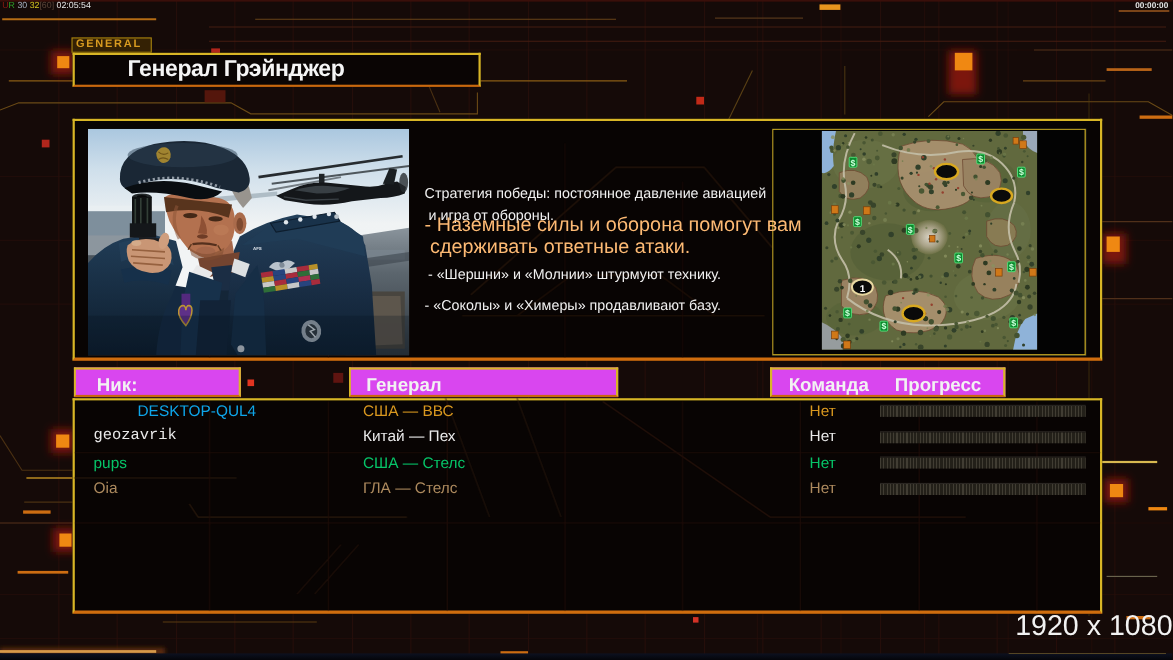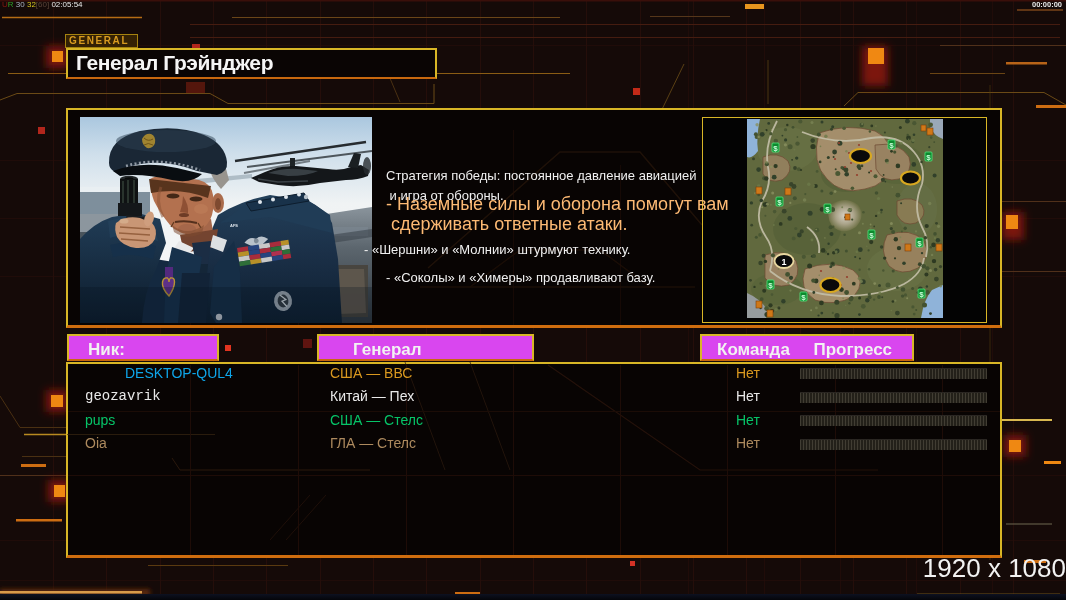--- a/index.html
+++ b/index.html
@@ -109,21 +109,21 @@
   </g>
  </g>
 </svg>
 
 <div class="abs" style="left:2px;top:0px;font-size:8px;font-weight:normal;z-index:5;white-space:pre;"><span style="color:#8a1a10;">U</span><span style="color:#2f9e28;">R</span> <span style="color:#aab4c4;">30</span> <span style="color:#d6c520;">32</span><span style="color:#5a4438;">[60]</span> <span style="color:#e8e8e8;">02:05:54</span></div>
 <div class="abs" style="left:1032px;top:0px;font-size:7.5px;font-weight:bold;color:#e8e8e8;z-index:5;">00:00:00</div>
 
 <div class="abs" style="left:65px;top:34px;width:71px;height:12px;background:#342104;border:1px solid #a5820f;z-index:3;
      color:#d89b20;font-weight:bold;font-size:10px;letter-spacing:1.6px;line-height:11px;text-indent:3px;">GENERAL</div>
 
-<div class="abs" style="left:66px;top:48px;width:371px;height:31px;background:#0a0504;border:2px solid #d8b626;border-bottom:2px solid #c8680e;z-index:3;box-sizing:border-box;">
+<div class="abs" style="left:66px;top:48px;width:371px;height:31px;background:#0a0504;border:2px solid #d8b626;border-bottom:2px solid #c8680e;z-index:3;box-sizing:border-box;padding-left:40px;">
   <div style="color:#f5f5f5;font-weight:bold;font-size:21px;letter-spacing:-0.4px;margin:1px 0 0 8px;">Генерал Грэйнджер</div>
 </div>
 
 <div class="panel" style="left:66px;top:108px;width:936px;height:220px;"></div>
 <svg class="abs" id="photo" style="left:80px;top:117px;z-index:3;" width="292" height="206" viewBox="0 0 292 206">
 <defs>
  <linearGradient id="sky" x1="0" y1="0" x2="0" y2="1">
   <stop offset="0" stop-color="#aac7df"></stop>
         <stop offset="0.18" stop-color="#cfdfeb"></stop>
   <stop offset="0.42" stop-color="#f0f3f4"></stop>
@@ -279,21 +279,21 @@
  <ellipse cx="44" cy="104" rx="4.5" ry="2.6" fill="#d4ab8a"></ellipse>
 </g>
 
 <rect x="0" y="170" width="292" height="36" fill="#05101c" opacity="0.25"></rect>
 </svg>
 
 <div class="abs" style="left:386px;top:148px;z-index:4;color:#f0f0f0;font-size:13px;line-height:19.5px;white-space:pre;margin-top:18px;">Стратегия победы: постоянное давление авиацией
  и игра от обороны.</div>
 <div class="abs" style="left:386px;top:195px;z-index:4;color:#fdba74;font-size:18px;line-height:19.5px;white-space:pre;">- Наземные силы и оборона помогут вам
  сдерживать ответные атаки.</div>
-<div class="abs" style="left:364px;top:242px;z-index:4;color:#f0f0f0;font-size:13px;white-space:pre;">- «Шершни» и «Молнии» штурмуют технику.</div>
+<div class="abs" style="left:389px;top:242px;z-index:4;color:#f0f0f0;font-size:13px;white-space:pre;">- «Шершни» и «Молнии» штурмуют технику.</div>
 <div class="abs" style="left:386px;top:270px;z-index:4;color:#f0f0f0;font-size:13px;white-space:pre;">- «Соколы» и «Химеры» продавливают базу.</div>
 
 <div class="abs" style="left:702px;top:117px;width:285px;height:206px;background:#030303;border:1.5px solid #d8b626;z-index:3;box-sizing:border-box;"></div>
 <svg class="abs" id="map" style="left:747px;top:119px;z-index:4;" width="196" height="199" viewBox="0 0 196 199">
 <defs>
       <radialGradient id="mound" cx="50%" cy="50%">
         <stop offset="0%" stop-color="#d8d2c4"></stop>
         <stop offset="55%" stop-color="#aaa389"></stop>
         <stop offset="100%" stop-color="#6e7146"></stop>
       </radialGradient>
@@ -722,21 +722,21 @@
       <rect x="189" y="125" width="6" height="7"></rect>
  <rect x="9" y="182" width="6" height="7"></rect>
       <rect x="20" y="191" width="6" height="7"></rect>
  <rect x="98" y="95" width="5" height="6"></rect>
 </g>
 </svg>
 
 <div class="hdrbox" style="left:67px;top:334px;width:152px;height:27px;">
     <div style="margin:4px 0 0 19px;">Ник:</div>
   </div>
-<div class="hdrbox" style="left:317px;top:334px;width:217px;height:27px;padding-left:20px;">
+<div class="hdrbox" style="left:317px;top:334px;width:245px;height:27px;">
     <div style="margin:4px 0 0 14px;">Генерал</div>
   </div>
 <div class="hdrbox" style="left:700px;top:334px;width:214px;height:27px;">
     <div style="margin:4px 0 0 15px;">Команда&nbsp;&nbsp;&nbsp;&nbsp;&nbsp;Прогресс</div>
   </div>
 
 <div class="panel" style="left:66px;top:362px;width:936px;height:196px;"></div>
 
 <div class="rowtxt" style="left:85px;top:364.5px;color:#0ea5e9;margin-left:40px;">DESKTOP-QUL4</div>
 <div class="rowtxt" style="left:330px;top:364.5px;color:#d9981f;">США — ВВС</div>

